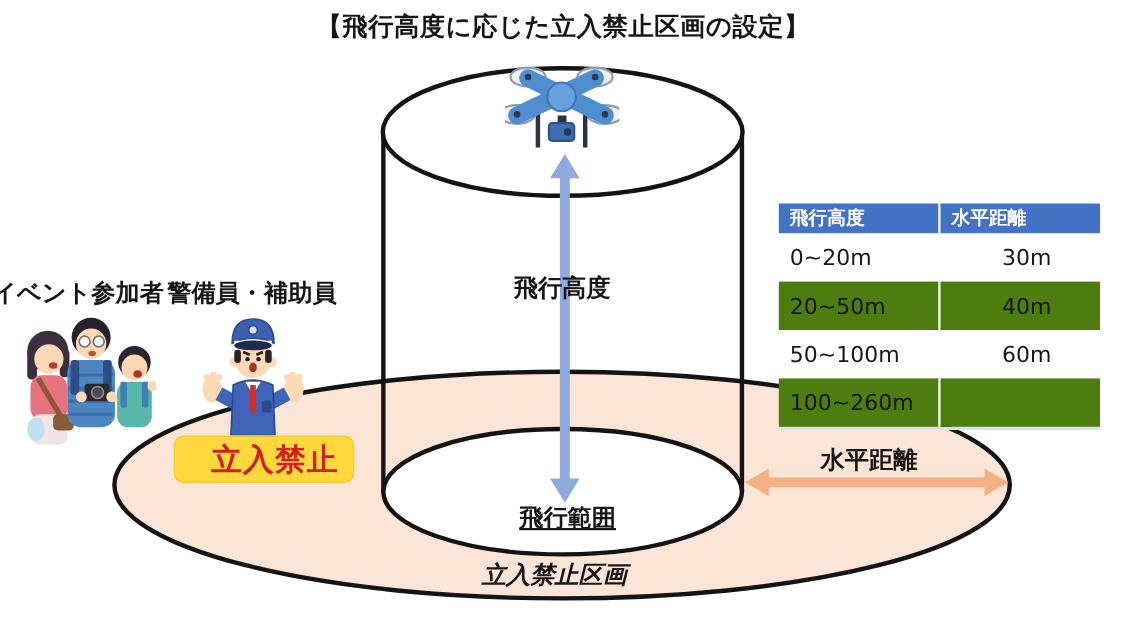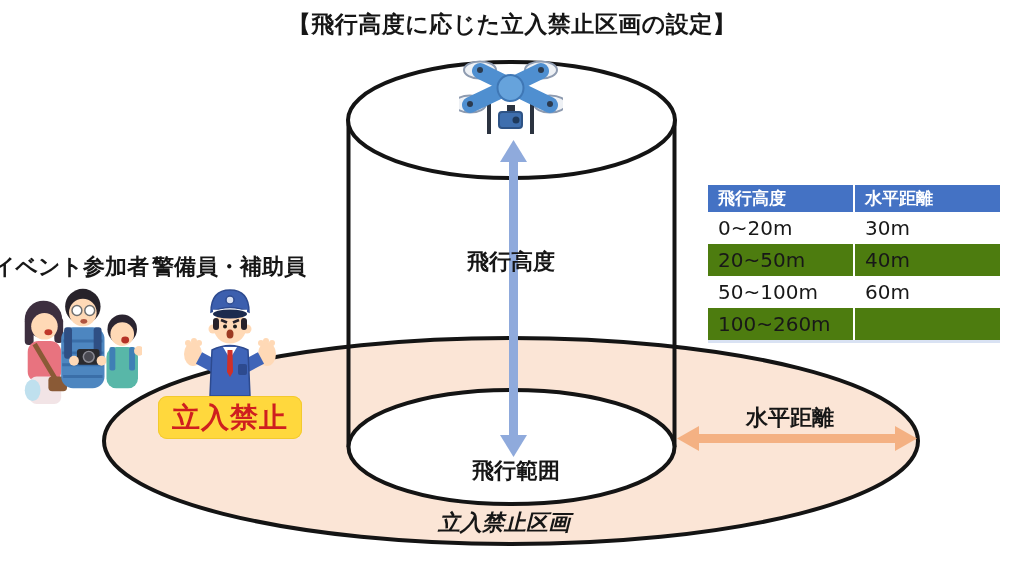--- a/index.html
+++ b/index.html
@@ -15,29 +15,30 @@
   }
   .lbl{
     font-size:22px;font-weight:bold;color:#161616;white-space:nowrap;
     transform:translateX(-50%);
   }
   .badge{
     left:158px;top:396px;width:144px;height:43px;background:#ffd83d;border-radius:9px;
     display:flex;align-items:center;justify-content:center;
     font-size:28px;font-weight:bold;color:#cf1f1f;letter-spacing:1px;
     box-shadow:0 0 0 1px #f3c92e inset;
+    padding-left:20px;
   }
   
   .dtable{left:708px;top:185px;width:292px;border-bottom:3px solid #d9e2f3;}
   .thead{display:flex;height:27px;background:#4472c4;}
   .th{color:#ffffff;font-weight:bold;font-size:17px;display:flex;align-items:center;
       padding-left:10px;box-sizing:border-box;}
   .th.c1{width:147px;border-right:2px solid #ffffff;}
   .th.c2{flex:1;}
-  .tr{display:flex;height:32px;}
+  .tr{display:flex;height:44px;gap:46px;}
   .tr.odd{background:#4d7c0f;}
   .td{font-size:20px;color:#181818;display:flex;align-items:center;
       padding-left:10px;box-sizing:border-box;}
   .td.c1{width:147px;border-right:2px solid #ffffff;}
   .td.c2{flex:1;}
 </style>
 </head>
 <body>
 
 <svg id="diagram-svg" width="1024" height="576" viewBox="0 0 1024 576">
@@ -169,21 +170,21 @@
       <line x1="33" y1="27" x2="67" y2="27" stroke="#ffffff" stroke-width="2.5"></line>
       <ellipse cx="50" cy="30" rx="17" ry="4.5" fill="#1c2b4e"></ellipse>
       <circle cx="50" cy="16" r="4" fill="#d8e0f2" stroke="#2d4a8f" stroke-width="1.5"></circle>
     </g>
   </svg>
 </svg>
 
 <div class="abs title">【飛行高度に応じた立入禁止区画の設定】</div>
 
 <div class="abs lbl" style="left:511px;top:247px;">飛行高度</div>
-<div class="abs lbl" style="left:516px;top:456px;">飛行範囲</div>
+<div class="abs lbl" style="left:516px;top:456px;text-decoration:underline;">飛行範囲</div>
 <div class="abs lbl" style="left:504px;top:508px;font-style:italic;">立入禁止区画</div>
 <div class="abs lbl" style="left:790px;top:403px;">水平距離</div>
 <div class="abs lbl" style="left:71px;top:252px;">イベント参加者</div>
 <div class="abs lbl" style="left:229px;top:252px;">警備員・補助員</div>
 
 <div class="abs badge">
   <span>立入禁止</span>
 </div>
 
 <div class="abs dtable">

